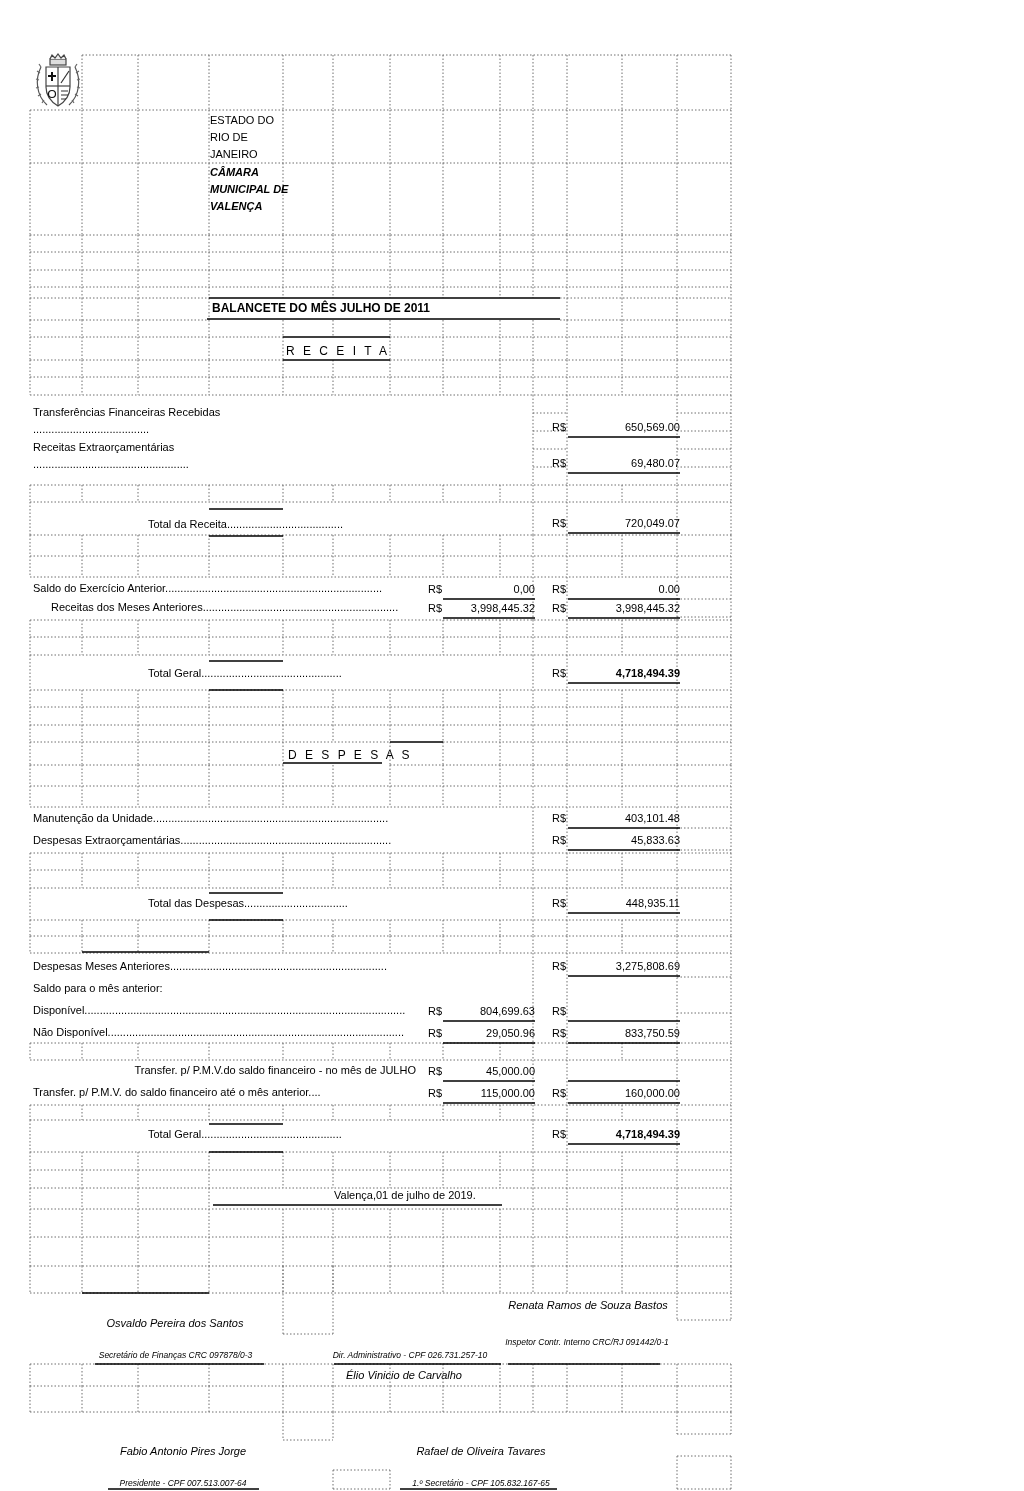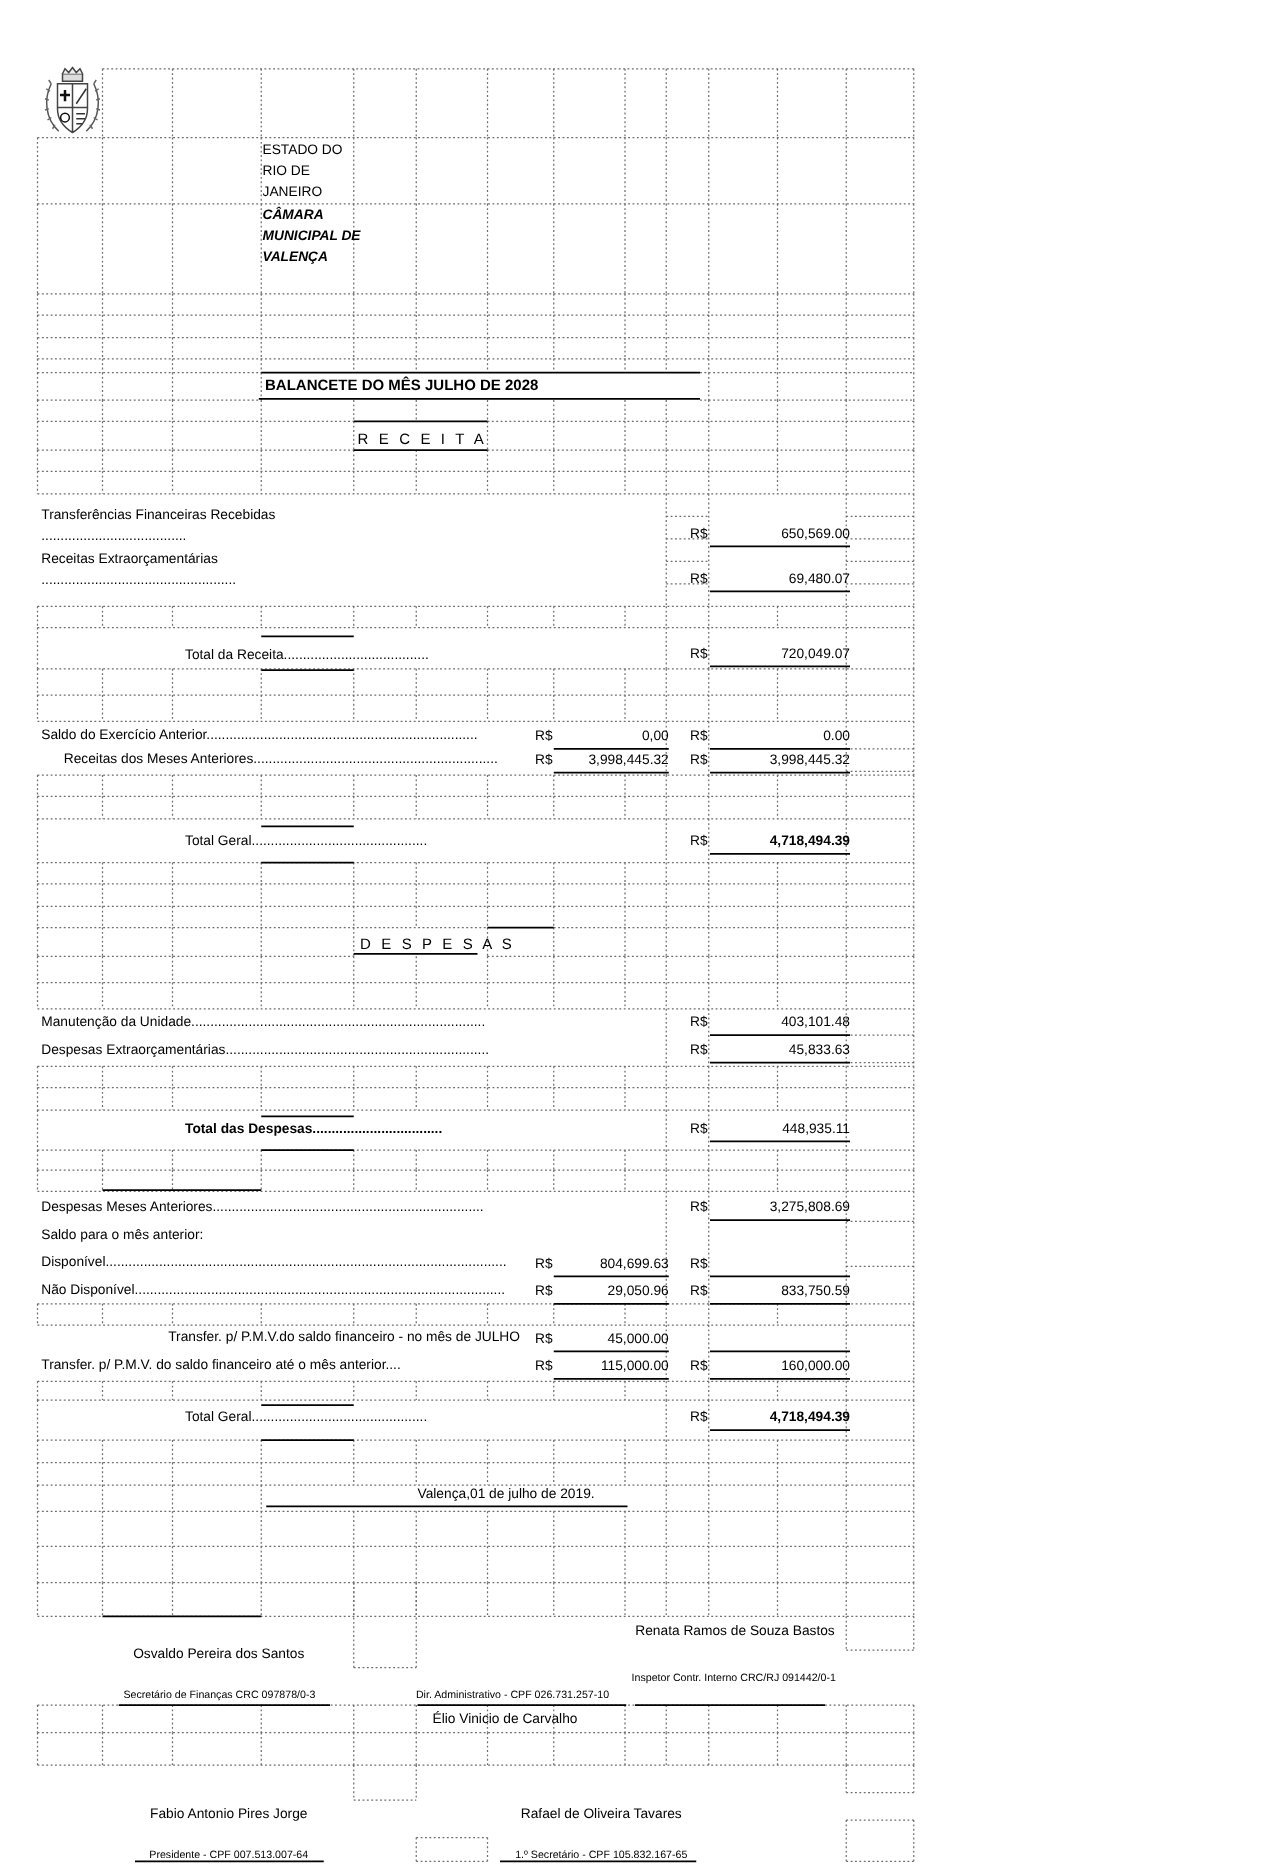--- a/index.html
+++ b/index.html
@@ -4,21 +4,21 @@
 <style>
   html,body{margin:0;padding:0;background:#fff;}
   body{width:1024px;height:1491px;position:relative;overflow:hidden;
        font-family:"Liberation Sans","DejaVu Sans",sans-serif;color:#000;}
   #grid{position:absolute;left:0;top:0;z-index:0;}
   .t{position:absolute;z-index:2;font-size:11px;line-height:14px;white-space:nowrap;}
   .clip{overflow:hidden;}
   .wrap{white-space:normal;}
   .b{font-weight:bold;}
   .i{font-style:italic;}
-  .ctr{text-align:center;}
+  .ctr{text-align:center;font-style:italic;}
   .hdr{font-size:12px;letter-spacing:2.5px;}
   .title{font-size:12px;font-weight:bold;}
   .money{position:absolute;z-index:2;display:flex;justify-content:space-between;
          font-size:11px;line-height:14px;white-space:nowrap;}
   .small{font-size:8.5px;line-height:10px;}
   .logo{position:absolute;left:33px;top:53px;z-index:2;}
 </style>
 </head>
 <body>
 
@@ -712,21 +712,21 @@
       <line x1="13" y1="33" x2="37" y2="33"></line>
     <path d="M19,19 v9 M15,23 h8" stroke="#111" stroke-width="2"></path>
     <path d="M28,30 l8,-12" stroke="#333"></path>
     <circle cx="19" cy="41" r="3.5" stroke="#111"></circle>
     <path d="M28,38 h7 M28,42 h7 M28,46 h5" stroke="#333"></path>
   </g>
 </svg>
 
 <div class="t wrap" style="left:210px;top:112px;width:76px;line-height:17px;">ESTADO DO RIO DE JANEIRO</div>
 <div class="t wrap b i" style="left:210px;top:164px;width:84px;line-height:17px;">CÂMARA MUNICIPAL DE VALENÇA</div>
-<div class="t title" style="left:212px;top:301px;">BALANCETE DO MÊS JULHO DE 2028</div>
+<div class="t title" style="left:212px;top:301px;">BALANCETE DO MÊS JULHO DE 2011</div>
 
 <div class="t hdr" style="left:286px;top:344px;">R E C E I T A</div>
 
 <div class="t clip" style="left:33px;top:405px;width:495px;">Transferências Financeiras Recebidas</div>
 <div class="t" style="left:33px;top:422px;">......................................</div>
 <div class="money" style="left:552px;top:420px;width:128px;">
   <span>R$</span>
   <span>650,569.00</span>
 </div>
 
@@ -776,21 +776,21 @@
   <span>R$</span>
   <span>403,101.48</span>
 </div>
 
 <div class="t clip" style="left:33px;top:833px;width:495px;">Despesas Extraorçamentárias.....................................................................</div>
 <div class="money" style="left:552px;top:833px;width:128px;">
   <span>R$</span>
   <span>45,833.63</span>
 </div>
 
-<div class="t clip" style="left:148px;top:896px;width:382px;font-weight:bold;">Total das Despesas..................................</div>
+<div class="t clip" style="left:148px;top:896px;width:382px;">Total das Despesas..................................</div>
 <div class="money" style="left:552px;top:896px;width:128px;">
   <span>R$</span>
   <span>448,935.11</span>
 </div>
 
 <div class="t clip" style="left:33px;top:959px;width:495px;">Despesas Meses Anteriores.......................................................................</div>
 <div class="money" style="left:552px;top:959px;width:128px;">
   <span>R$</span>
   <span>3,275,808.69</span>
 </div>

